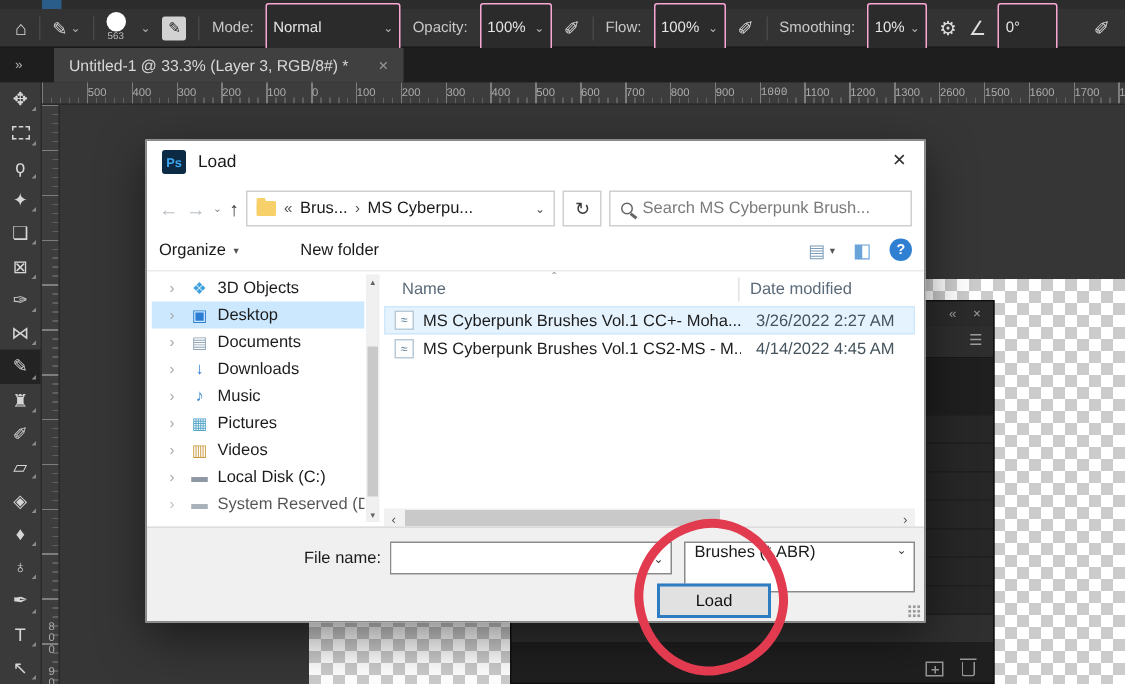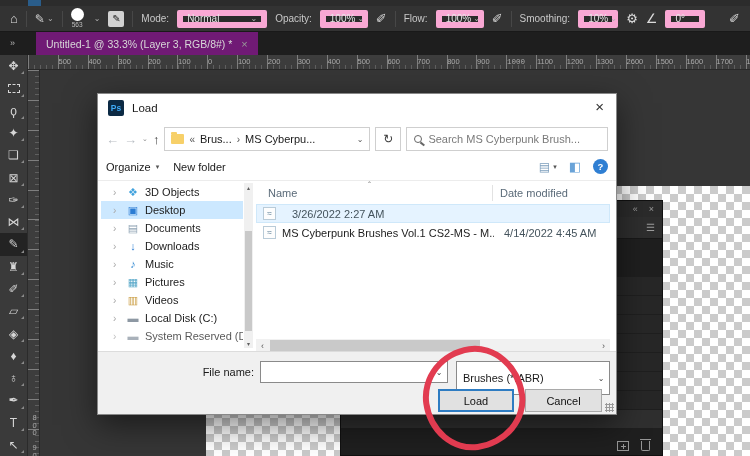--- a/index.html
+++ b/index.html
@@ -12,27 +12,27 @@
   .optionsbar{position:absolute;left:0;top:6px;width:750px;height:26px;background:#333;border-bottom:1px solid #191919;display:flex;align-items:center;padding:0 10px;gap:8px;color:#d6d6d6;font-size:10px}
   .ob-sep{width:1px;height:16px;background:#474747;flex:none}
   .ob-icon{font-size:13px;color:#dcdcdc;line-height:1}
   .chev{font-size:8px;color:#b0b0b0;margin-left:2px}
   .ob-tool{display:flex;align-items:center;font-size:12px}
   .ob-brush{display:flex;flex-direction:column;align-items:center;line-height:1}
   .dot{width:13px;height:13px;border-radius:50%;background:#fff;display:block}
   .bsize{font-size:6.5px;color:#bdbdbd;margin-top:1px}
   .ob-togglepanel{width:16px;height:16px;background:#d2d2d2;border-radius:2px;display:flex;align-items:center;justify-content:center;font-size:10px;color:#222;flex:none}
   .ob-label{color:#c9c9c9;white-space:nowrap}
-  .ob-combo{height:18px;background:#2b2b2b;border:6px solid #f9a8d4;border-radius:2px;display:flex;align-items:center;justify-content:space-between;padding:0 4px;color:#e6e6e6;flex:none}
+  .ob-combo{height:18px;background:#2b2b2b;border:1px solid #f9a8d4;border-radius:2px;display:flex;align-items:center;justify-content:space-between;padding:16px 4px;color:#e6e6e6;flex:none}
   .w92{width:90px}.w50{width:48px}.w40{width:40px}
   .ob-spacer{flex:1}
 
   .tabbar{position:absolute;left:0;top:32px;width:750px;height:23px;background:#1e1e1e}
   .tab-overflow{position:absolute;left:10px;top:6px;font-size:9px;color:#b5b5b5}
-  .doc-tab{position:absolute;left:36px;top:0;height:23px;background:#701a75;display:flex;align-items:center;padding:0 10px;gap:9px}
+  .doc-tab{position:absolute;left:36px;top:0;height:23px;background:#404040;display:flex;align-items:center;padding:0 10px;gap:20px}
   .tab-title{font-size:10.5px;color:#d8d8d8;white-space:nowrap}
   .tab-close{font-size:11px;color:#9a9a9a}
 
   .toolcol{position:absolute;left:0;top:55px;width:28px;height:401px;background:#3a3a3a;border-right:1px solid #2b2b2b;display:flex;flex-direction:column;z-index:2}
   .tool{flex:1;display:flex;align-items:center;justify-content:center;position:relative}
   .tool::after{content:"";position:absolute;right:3px;bottom:3px;border-left:3px solid transparent;border-bottom:3px solid #8a8a8a}
   .tool-glyph{font-size:12px;color:#d6d6d6;line-height:1}
   .tool.selected{background:#232323}
   .tool.t-box .tool-glyph{width:12px;height:9px;border:1px dashed #d6d6d6}
 
@@ -85,21 +85,21 @@
   .addr-chev{margin-left:auto;font-size:8px;color:#555}
   .refresh-box{width:26px;height:24px;border:1px solid #cfcfcf;display:flex;align-items:center;justify-content:center;font-size:12px;color:#3a3a3a;flex:none}
   .search-box{flex:1;height:24px;border:1px solid #cfcfcf;display:flex;align-items:center;gap:6px;padding:0 7px;min-width:0}
   .icon-mag{width:8px;height:8px;border:1.5px solid #666;border-radius:50%;position:relative;flex:none}
   .icon-mag::after{content:"";position:absolute;width:5px;height:1.5px;background:#666;right:-4px;bottom:-2px;transform:rotate(38deg)}
   .search-box input{border:none;outline:none;flex:1;font-size:11px;font-family:inherit;color:#333;min-width:0;background:transparent}
   .search-box input::placeholder{color:#7a7a7a}
   .tools-row{position:absolute;left:8px;top:60px;right:8px;height:25px;display:flex;align-items:center}
   .organize{display:flex;align-items:center;gap:5px}
   .tr-chev{font-size:7px;color:#555}
-  .newfolder{margin-left:14px}
+  .newfolder{margin-left:41px}
   .tr-right{margin-left:auto;display:flex;align-items:center;gap:12px}
   .icon-viewlist{font-size:12px;color:#7d9ebc;display:flex;align-items:center;gap:3px}
   .icon-pane{font-size:13px;color:#6aa3d8;line-height:1}
   .icon-help{width:15px;height:15px;border-radius:50%;background:#2f7fd3;color:#fff;font-size:9.5px;font-weight:bold;display:flex;align-items:center;justify-content:center}
   .dlg-sep{position:absolute;left:0;top:86px;right:0;height:1px;background:#ececec}
   .dlg-main{position:absolute;left:0;top:87px;right:0;height:172px}
   .navpane{position:absolute;left:3px;top:2px;width:142px;height:165px;overflow:hidden}
   .navrow{height:18px;display:flex;align-items:center;gap:5px;padding-left:12px;font-size:11px;color:#1c1c1c}
   .navrow.selected{background:#cce8ff}
   .navrow.clipped{opacity:.75}
@@ -124,21 +124,21 @@
   .fdate{color:#44535c;padding-left:10px;white-space:nowrap}
   .hscroll{position:absolute;left:158px;right:6px;bottom:1px;height:13px;background:#f1f1f1}
   .hs-left{position:absolute;left:0;top:0;width:13px;height:13px;display:flex;align-items:center;justify-content:center;font-size:9px;color:#555}
   .hs-right{position:absolute;right:0;top:0;width:13px;height:13px;display:flex;align-items:center;justify-content:center;font-size:9px;color:#555}
   .hs-thumb{position:absolute;left:14px;top:1px;width:210px;height:11px;background:#c9c9c9}
   .dlg-footer{position:absolute;left:0;bottom:0;right:0;height:63px;background:#f0f0f0;border-top:1px solid #dcdcdc}
   .fn-label{position:absolute;left:98px;top:14px;width:58px;text-align:right}
   .fn-combo{position:absolute;left:162px;top:9px;width:188px;height:22px;background:#fff;border:1px solid #8a8a8a;display:flex;align-items:center}
   .fn-combo input{flex:1;border:none;outline:none;height:100%;padding:0 4px;font-family:inherit;font-size:11px;min-width:0}
   .combo-chev{width:16px;text-align:center;font-size:8px;color:#444;flex:none}
-  .ft-combo{position:absolute;left:358px;top:9px;width:154px;height:34px;background:#fff;border:1px solid #8a8a8a;display:flex;align-items:center;padding-left:6px}
+  .ft-combo{position:absolute;left:358px;top:9px;width:154px;height:34px;background:#fff;border:1px solid #8a8a8a;display:flex;padding-left:6px}
   .ft-val{flex:1;white-space:nowrap;overflow:hidden}
   .btn{position:absolute;top:37px;height:23px;display:flex;align-items:center;justify-content:center;background:#e1e1e1;font-size:11px;color:#111}
   .btn-load{left:340px;width:76px;border:2px solid #2e7cc2}
   .btn-cancel{left:427px;width:77px;border:1px solid #a9a9a9}
   .grip{position:absolute;right:2px;bottom:2px;width:9px;height:9px;background-image:radial-gradient(#9a9a9a 1px,transparent 1.2px);background-size:3px 3px}
 
   
   .annot{position:absolute;left:423px;top:346px;width:102px;height:104px;border:6px solid #e23b50;border-radius:52% 48% 53% 47% / 49% 53% 47% 51%;transform:rotate(-8deg);z-index:5}
 </style>
 </head>
@@ -455,20 +455,21 @@
 
       <div class="filelist">
         <span class="fl-caret">ˆ</span>
         <span class="fl-h1">Name</span>
         <span class="fl-vline"></span>
         <span class="fl-h2">Date modified</span>
         <div class="fl-rows">
 
             <div class="filerow selected">
               <span class="ficon"><i>≈</i></span>
+              <span class="fname">MS Cyberpunk Brushes Vol.1 CC+- Moha...</span>
               <span class="fdate">3/26/2022 2:27 AM</span>
             </div>
 
             <div class="filerow">
               <span class="ficon"><i>≈</i></span>
               <span class="fname">MS Cyberpunk Brushes Vol.1 CS2-MS - M...</span>
               <span class="fdate">4/14/2022 4:45 AM</span>
             </div>
           </div>
       </div>
@@ -483,19 +484,18 @@
       <span class="fn-label">File name:</span>
       <div class="fn-combo">
         <input value="" style="">
         <span class="combo-chev">⌄</span>
       </div>
       <div class="ft-combo">
         <span class="ft-val">Brushes (*.ABR)</span>
         <span class="combo-chev">⌄</span>
       </div>
       <div class="btn btn-load">Load</div>
-      <div class="btn btn-cancel">Cancel</div>
       <span class="grip"></span>
     </div>
   </div>
 
   <div class="annot"></div>
 </div>
 
 </body></html>

